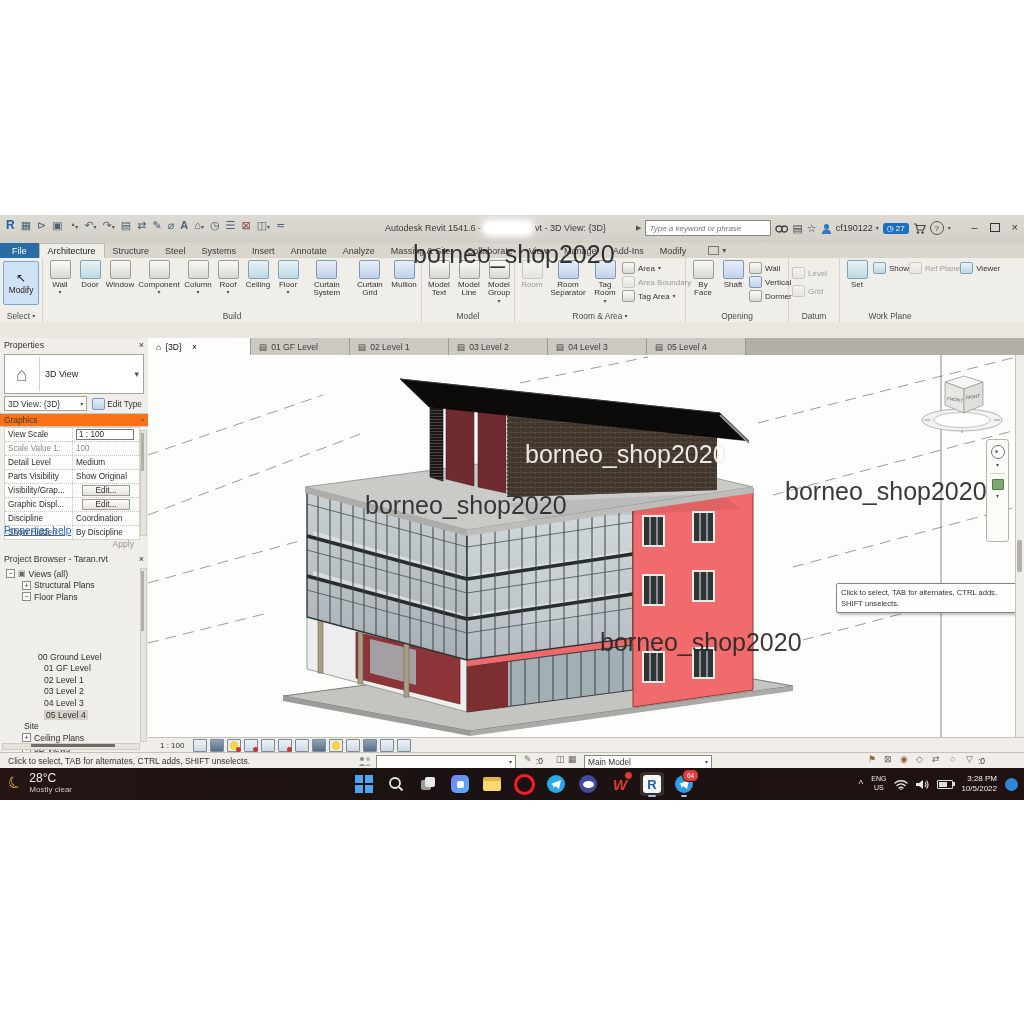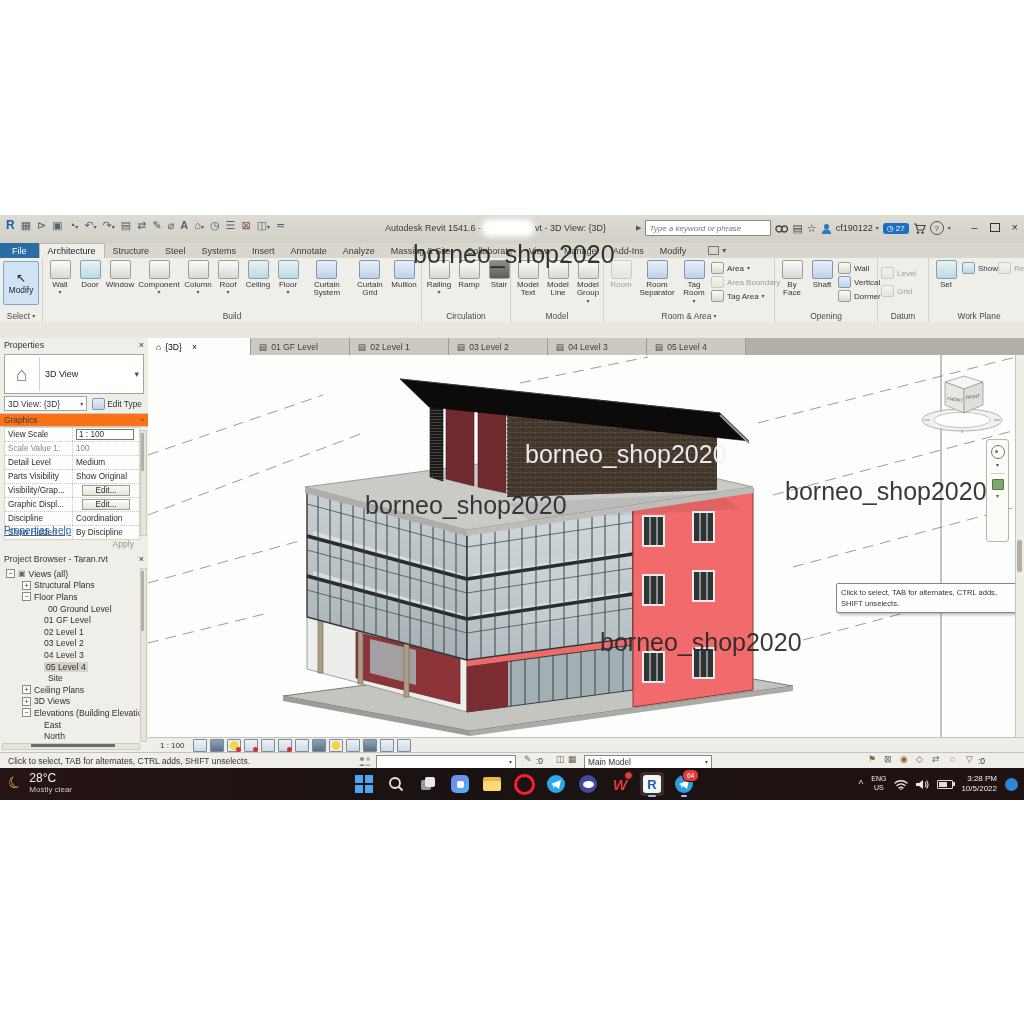--- a/index.html
+++ b/index.html
@@ -276,40 +276,20 @@
             </div>
           <div class="rbtn">
               <span class="icn blue"></span>
               <span class="lbl">Mullion</span>
             </div>
         </div>
         <div class="plabel">
             <span>Build</span>
           </div>
       </div>
-      <div class="rpanel" style="width:88px;">
-        <div class="ptools">
-          <div class="rbtn">
-              <span class="icn"></span>
-              <span class="lbl">Railing</span>
-              <span class="caret">▾</span>
-            </div>
-          <div class="rbtn">
-              <span class="icn"></span>
-              <span class="lbl">Ramp</span>
-            </div>
-          <div class="rbtn">
-              <span class="icn dark"></span>
-              <span class="lbl">Stair</span>
-            </div>
-        </div>
-        <div class="plabel">
-            <span>Circulation</span>
-          </div>
-      </div>
       <div class="rpanel" style="width:92px;">
         <div class="ptools">
           <div class="rbtn">
               <span class="icn"></span>
               <span class="lbl">Model Text</span>
             </div>
           <div class="rbtn">
               <span class="icn"></span>
               <span class="lbl">Model Line</span>
             </div>
@@ -516,39 +496,39 @@
             <span>Views (all)</span>
           </div>
         <div class="trow" style="padding-left:22px;">
             <span class="expbox">+</span>
             <span>Structural Plans</span>
           </div>
         <div class="trow" style="padding-left:22px;">
             <span class="expbox">−</span>
             <span>Floor Plans</span>
           </div>
-        <div class="trow" style="padding-left:48px;">
+        <div class="trow" style="padding-left:38px;margin-top:48px;">
             <span>00 Ground Level</span>
           </div>
         <div class="trow" style="padding-left:44px;">
             <span>01 GF Level</span>
           </div>
         <div class="trow" style="padding-left:44px;">
             <span>02 Level 1</span>
           </div>
         <div class="trow" style="padding-left:44px;">
             <span>03 Level 2</span>
           </div>
         <div class="trow" style="padding-left:44px;">
             <span>04 Level 3</span>
           </div>
         <div class="trow" style="padding-left:44px;">
             <span class="selitem">05 Level 4</span>
           </div>
-        <div class="trow" style="padding-left:48px;">
+        <div class="trow" style="padding-left:24px;">
             <span>Site</span>
           </div>
         <div class="trow" style="padding-left:22px;">
             <span class="expbox">+</span>
             <span>Ceiling Plans</span>
           </div>
         <div class="trow" style="padding-left:22px;">
             <span class="expbox">+</span>
             <span>3D Views</span>
           </div>

